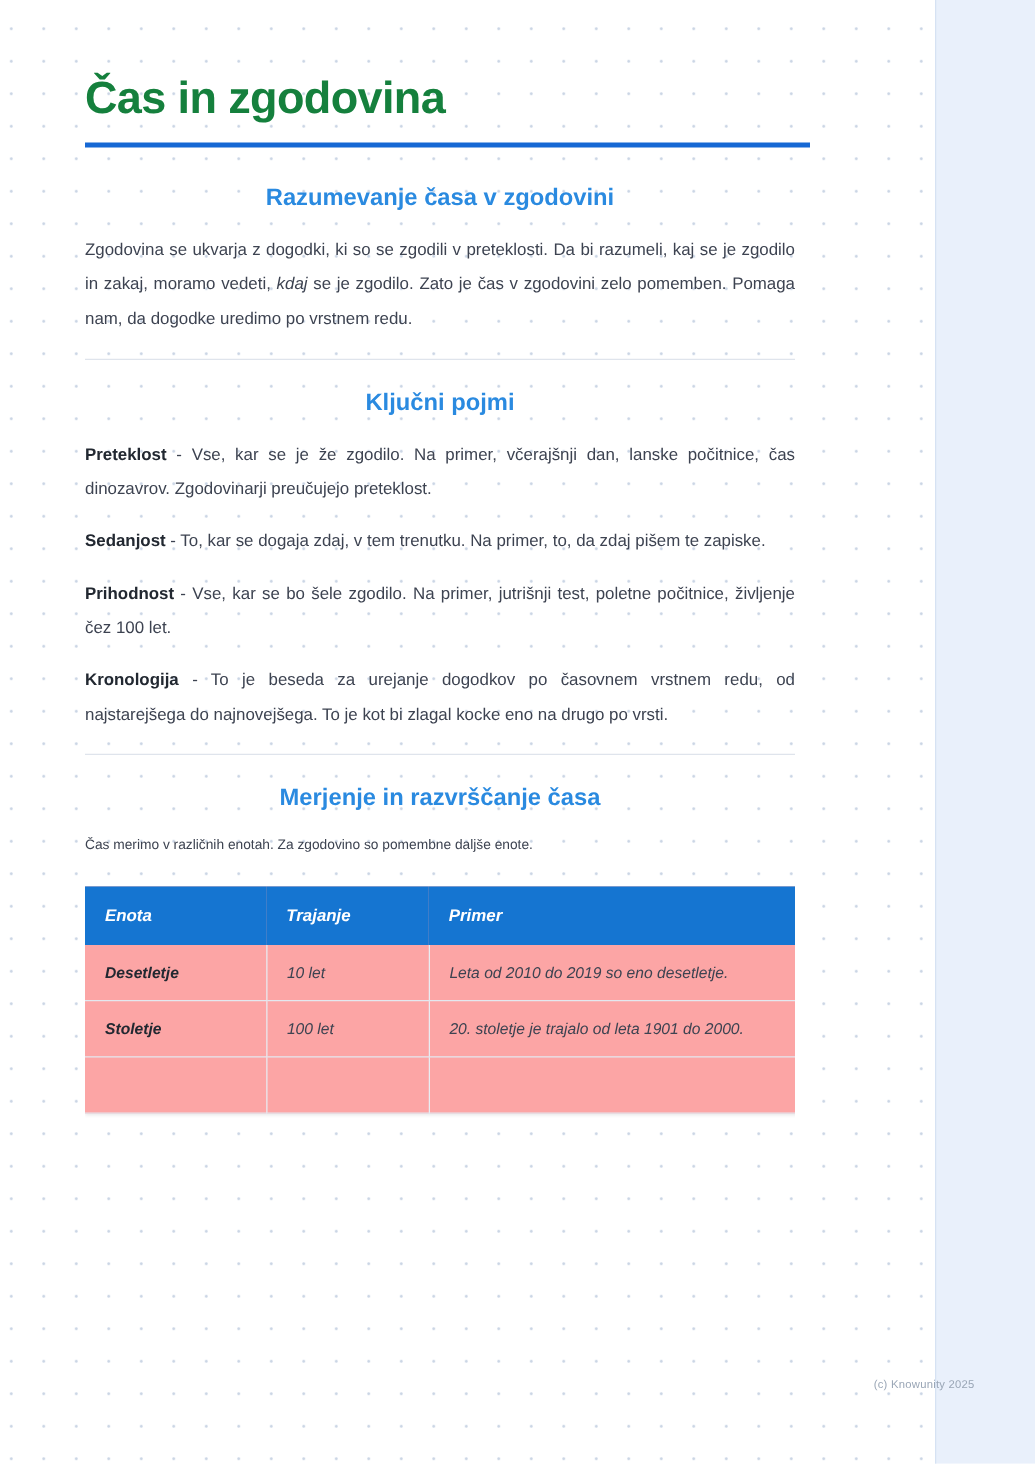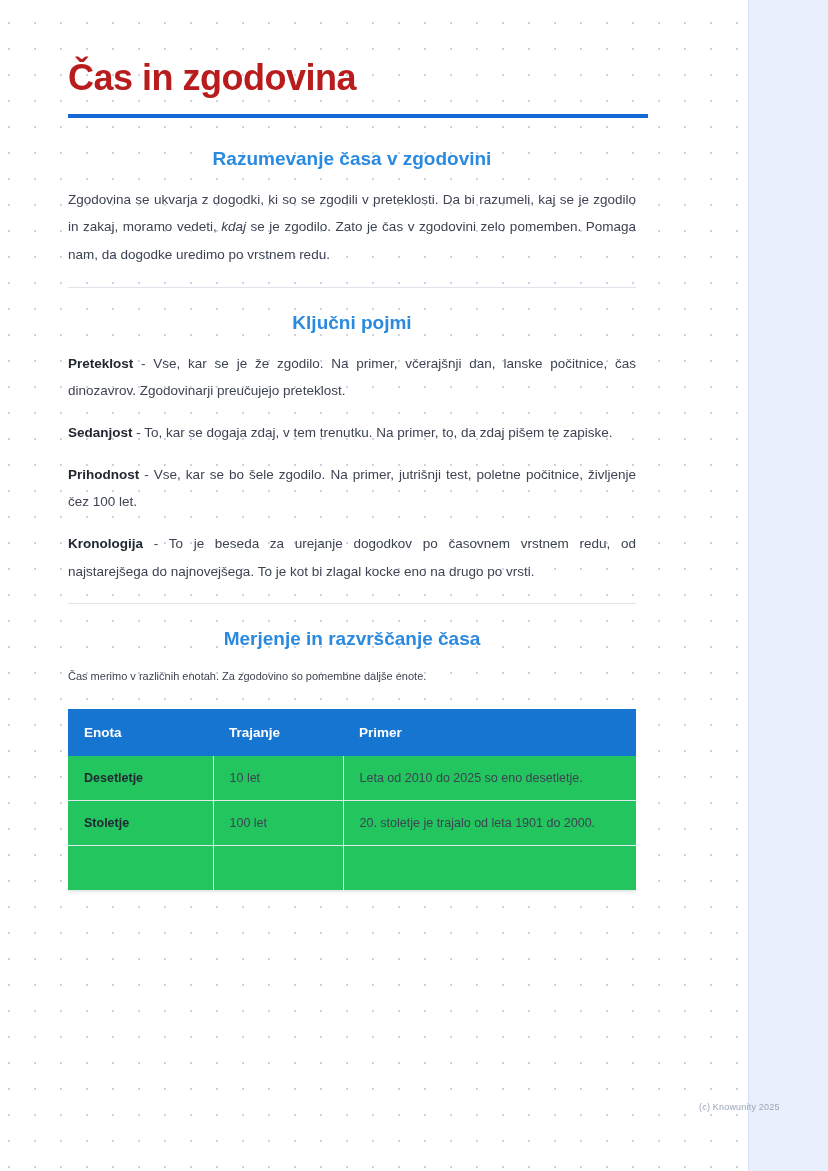--- a/index.html
+++ b/index.html
@@ -41,21 +41,21 @@
   .content {
     position: absolute;
     left: 68px;
     top: 58px;
     width: 568px;
   }
 
   .doc-title {
     font-size: 36px;
     font-weight: bold;
-    color: #b91c1c;
+    color: #15803d;
     letter-spacing: -0.5px;
     margin: 0 0 16px 0;
     line-height: 1.1;
   }
   .title-rule {
     height: 4px;
     background: #1668d4;
     width: 580px;
     margin-bottom: 30px;
   }
@@ -95,21 +95,22 @@
     color: #3d4351;
     margin: 0 0 22px 0;
     line-height: 1.9;
   }
 
   table.tbl {
     border-collapse: collapse;
     width: 568px;
     table-layout: fixed;
     box-shadow: 0 1px 3px rgba(0,0,0,0.10);
-    background: #22c55e;
+    background: #fca5a5;
+    font-style: italic;
   }
   table.tbl thead th {
     background: #1575d1;
     color: #ffffff;
     font-size: 13.5px;
     font-weight: bold;
     text-align: left;
     padding: 16px 16px;
   }
   table.tbl tbody td {
@@ -184,21 +185,21 @@
         <tr>
           <th class="col1">Enota</th>
           <th class="col2">Trajanje</th>
           <th class="col3">Primer</th>
         </tr>
       </thead>
       <tbody>
         <tr>
           <td class="k col1">Desetletje</td>
           <td class="col2">10 let</td>
-          <td class="col3">Leta od 2010 do 2025 so eno desetletje.</td>
+          <td class="col3">Leta od 2010 do 2019 so eno desetletje.</td>
         </tr>
         <tr>
           <td class="k col1">Stoletje</td>
           <td class="col2">100 let</td>
           <td class="col3">20. stoletje je trajalo od leta 1901 do 2000.</td>
         </tr>
         <tr>
           <td class="k col1">&nbsp;</td>
           <td class="col2">&nbsp;</td>
           <td class="col3">&nbsp;</td>

